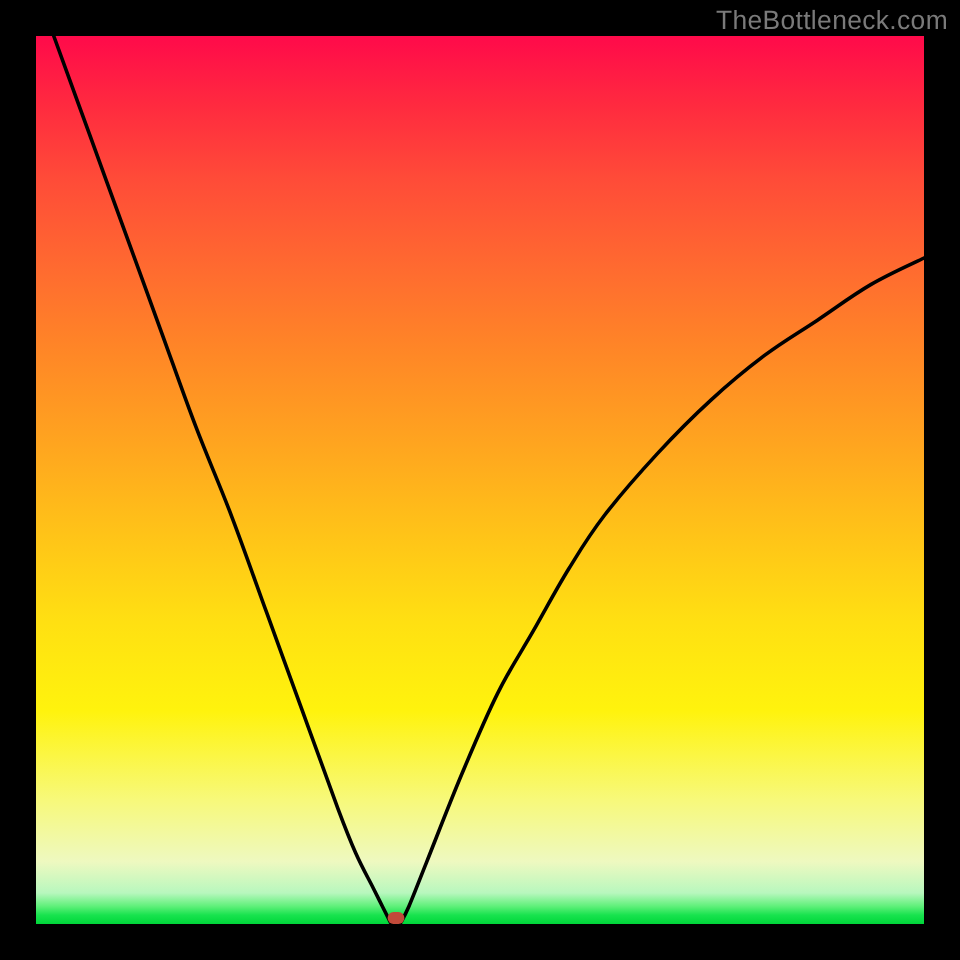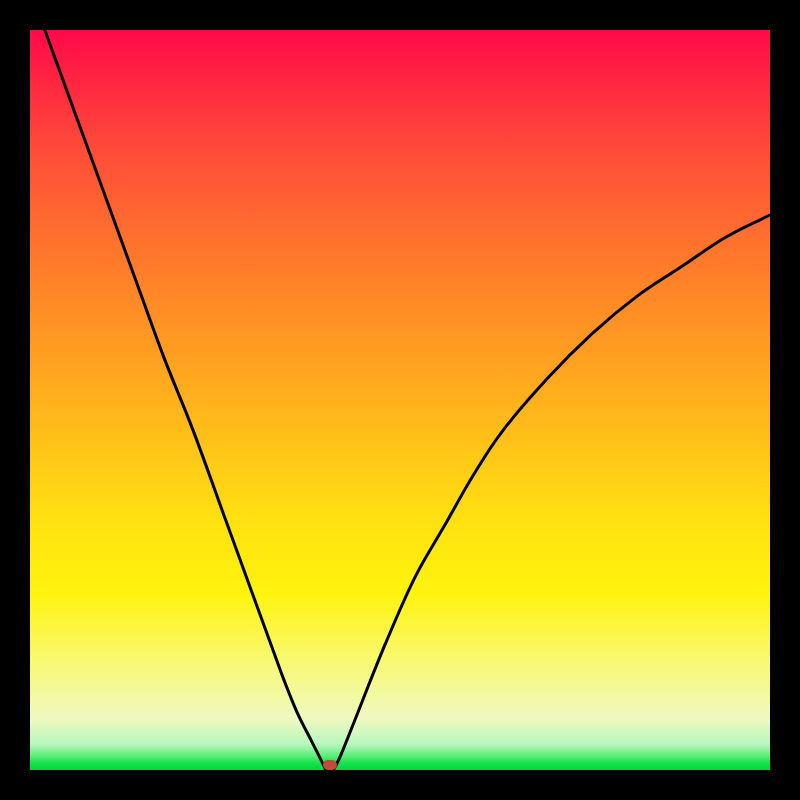--- a/index.html
+++ b/index.html
@@ -68,20 +68,21 @@
     width: 14px;
     height: 10px;
     background: #c24a3a;
     border-radius: 5px / 5px;
   }
 </style>
 </head>
 <body>
 
 <div class="frame">
+  <div class="watermark">TheBottleneck.com</div>
 
   <div class="plot-area">
     <svg class="curve" viewBox="0 0 740 740" preserveAspectRatio="none">
       <path id="curve-left" fill="none" stroke="#000000" stroke-width="3" stroke-linecap="round" d="M 14.80 0.00 C 20.13 14.65, 33.74 52.10, 44.40 81.40 C 55.06 110.70, 63.34 133.50, 74.00 162.80 C 84.66 192.10, 92.94 214.90, 103.60 244.20 C 114.26 273.50, 122.54 297.63, 133.20 325.60 C 143.86 353.57, 152.14 371.63, 162.80 399.60 C 173.46 427.57, 181.74 451.70, 192.40 481.00 C 203.06 510.30, 211.34 533.10, 222.00 562.40 C 232.66 591.70, 243.61 622.49, 251.60 643.80 C 259.59 665.11, 261.07 668.81, 266.40 680.80 C 271.73 692.79, 277.20 702.41, 281.20 710.40 C 285.20 718.39, 285.94 719.87, 288.60 725.20 C 291.26 730.53, 294.67 737.34, 296.00 740.00"></path>
       <path id="curve-right" fill="none" stroke="#000000" stroke-width="3" stroke-linecap="round" d="M 303.40 740.00 C 304.73 737.34, 306.80 734.52, 310.80 725.20 C 314.80 715.88, 317.61 708.18, 325.60 688.20 C 333.59 668.22, 344.54 639.51, 355.20 614.20 C 365.86 588.89, 374.14 568.91, 384.80 547.60 C 395.46 526.29, 403.74 514.45, 414.40 495.80 C 425.06 477.15, 433.34 461.32, 444.00 444.00 C 454.66 426.68, 460.28 416.92, 473.60 399.60 C 486.92 382.28, 502.02 365.12, 518.00 347.80 C 533.98 330.48, 546.42 318.05, 562.40 303.40 C 578.38 288.75, 590.82 278.39, 606.80 266.40 C 622.78 254.41, 635.22 247.46, 651.20 236.80 C 667.18 226.14, 679.62 216.52, 695.60 207.20 C 711.58 197.88, 732.01 189.00, 740.00 185.00"></path>
     </svg>
     <div class="marker" id="marker" style="left: 292.7px; top: 729.82px;"></div>
   </div>
 </div>
 

